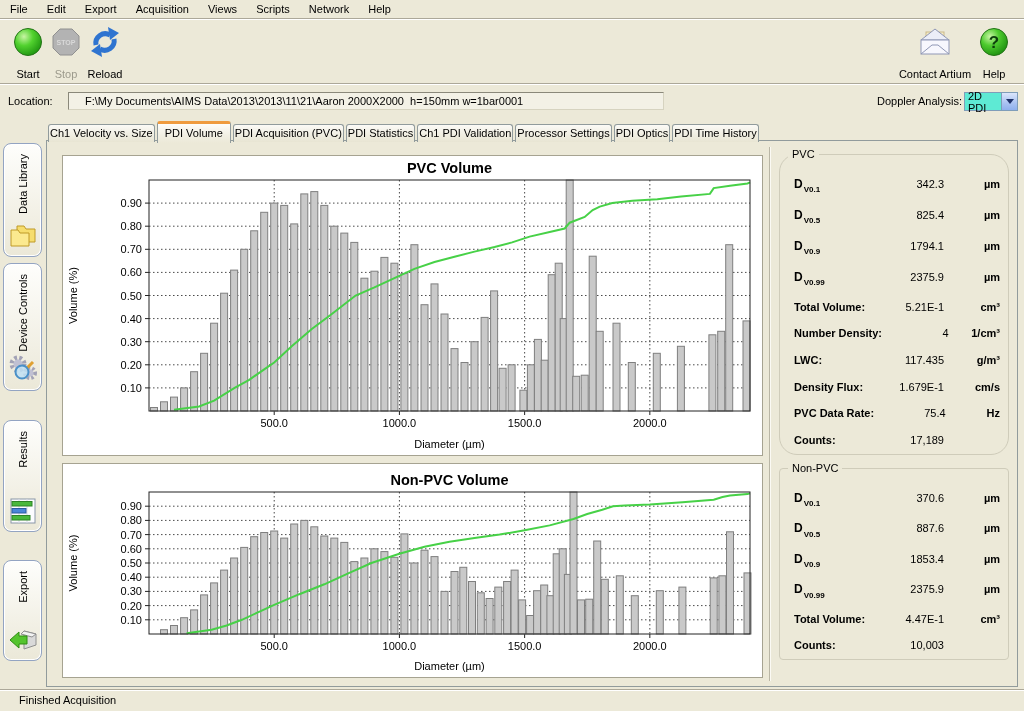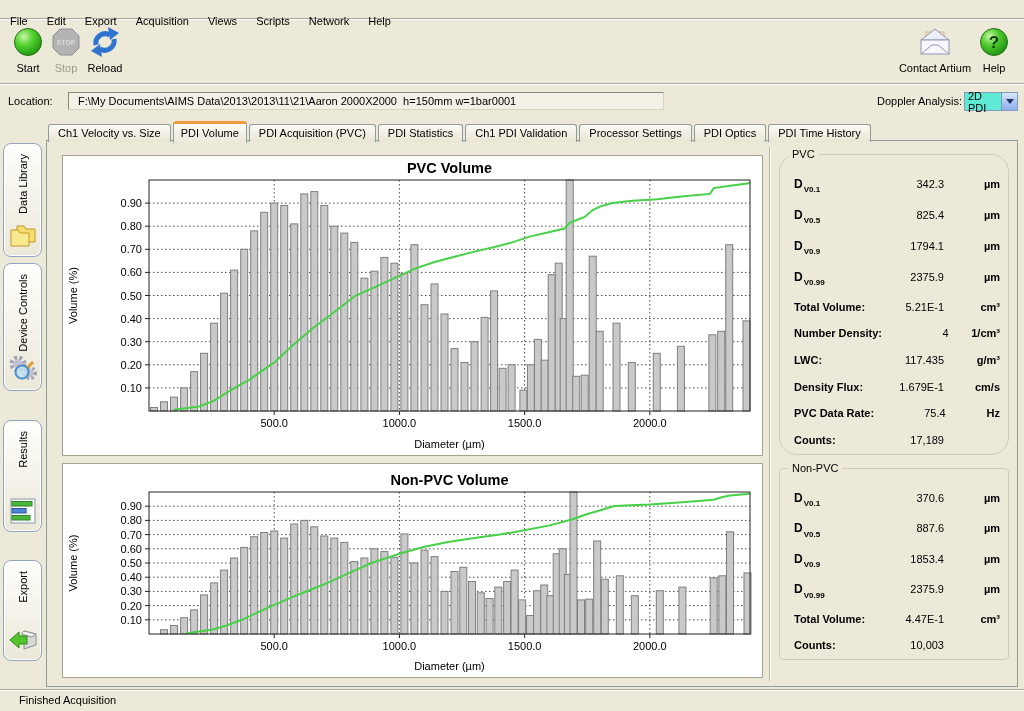--- a/index.html
+++ b/index.html
@@ -3,55 +3,55 @@
 <meta charset="utf-8">
 <style>
   * { margin:0; padding:0; box-sizing:border-box; }
   html,body { width:1024px; height:711px; }
   body { font-family:"Liberation Sans","DejaVu Sans",sans-serif; font-size:11px; color:#000; background:#ece9d8; }
   .app { position:relative; width:1024px; height:711px; background:#ece9d8; overflow:hidden; }
 
   
   .menubar { position:absolute; left:0; top:0; width:1024px; height:19px; line-height:19px;
              border-bottom:1px solid #aca899; box-shadow:0 1px 0 #ffffff; padding-left:2px; }
-  .menu-item { display:inline-block; padding:12px 8px; cursor:default; }
+  .menu-item { display:inline-block; padding:0 8px; cursor:default; }
 
   
   .toolbar { position:absolute; left:0; top:20px; width:1024px; height:64px;
              border-bottom:1px solid #aca899; box-shadow:0 1px 0 #ffffff; }
   .tool-btn { position:absolute; top:6px; text-align:center; }
   .tool-btn svg { display:block; margin:0 auto 2px auto; }
-  .tool-label { display:block; margin-top:4px; }
+  .tool-label { display:block; margin-top:10px; }
   .disabled .tool-label { color:#9c9a8c; }
 
   
   .location-row { position:absolute; left:0; top:88px; width:1024px; height:26px; }
   .loc-label { position:absolute; left:8px; top:7px; }
   .loc-field { position:absolute; left:68px; top:4px; width:596px; height:18px;
                background:#f3f1e6; border:1px solid #8a887a; border-right-color:#d6d3c0; border-bottom-color:#d6d3c0;
-               font-family:inherit; font-size:11px; padding:1px 9px; color:#000; }
+               font-family:inherit; font-size:11px; padding:1px 16px; color:#000; }
   .doppler-label { position:absolute; right:62px; top:7px; }
   .combo { position:absolute; right:6px; top:4px; width:54px; height:19px; background:#5eead4;
            border:1px solid #7f9db9; display:flex; align-items:center; cursor:default; }
   .combo-text { flex:1; padding-left:3px; }
   .combo-btn { width:16px; height:100%; background:linear-gradient(#dbe6fc,#a9c2f2 60%,#8fb0ee);
                border-left:1px solid #7f9db9; display:flex; align-items:center; justify-content:center; }
   .combo-arrow { width:0; height:0; border-left:4px solid transparent; border-right:4px solid transparent;
                  border-top:5px solid #20336b; }
 
   
   .sidebar-btn { position:absolute; left:3px; width:39px; border:1px solid #93a4c2; border-radius:8px;
                  background:linear-gradient(#fefefc,#ebe8d8); box-shadow:inset 0 0 0 1px #ffffff;
                  display:flex; flex-direction:column; align-items:center; cursor:pointer; }
   .sidebar-label { writing-mode:vertical-rl; transform:rotate(180deg); margin-top:10px; white-space:nowrap; }
   .sidebar-btn svg { margin:auto auto 7px auto; }
 
   
   .tabstrip { position:absolute; left:48px; top:120px; height:22px; z-index:5; white-space:nowrap; }
-  .tab { display:inline-block; height:18px; line-height:17px; padding:0 9px; margin-right:2px; vertical-align:bottom;
+  .tab { display:inline-block; height:18px; line-height:17px; padding:0 1px; margin-right:2px; vertical-align:bottom;
          background:linear-gradient(#fbfaf6,#e8e5d3); border:1px solid #919b9c; border-bottom:none;
          border-radius:3px 3px 0 0; cursor:pointer; }
   .tab.active { height:22px; line-height:19px; padding:0 7px;
                 background:linear-gradient(#fefdfa,#f1efe3 60%,#ece9d8);
                 border-top:3px solid #ef9b3f; position:relative; top:1px; }
 
   
   .content { position:absolute; left:46px; top:140px; width:972px; height:547px;
              background:#ece9d8; border:1px solid #919b9c; }
   .chart-panel { position:absolute; background:#ffffff; border:1px solid #a6a391; }

